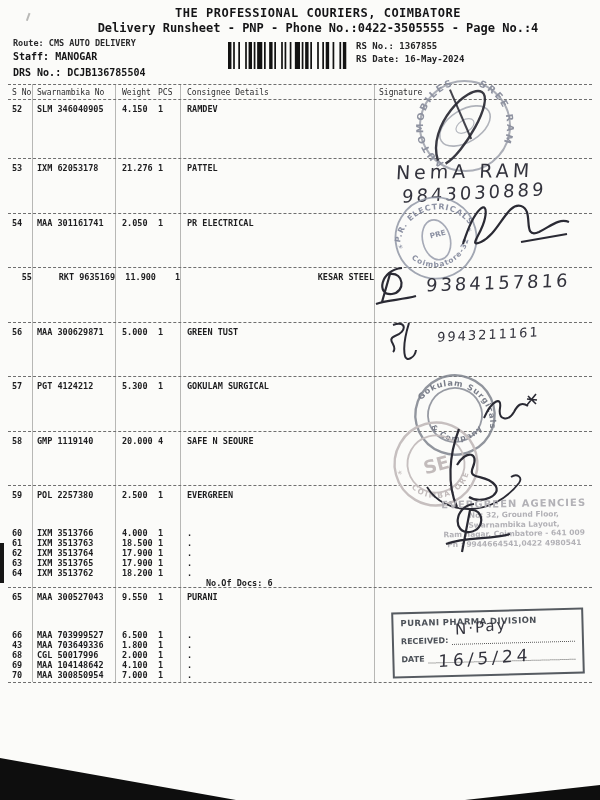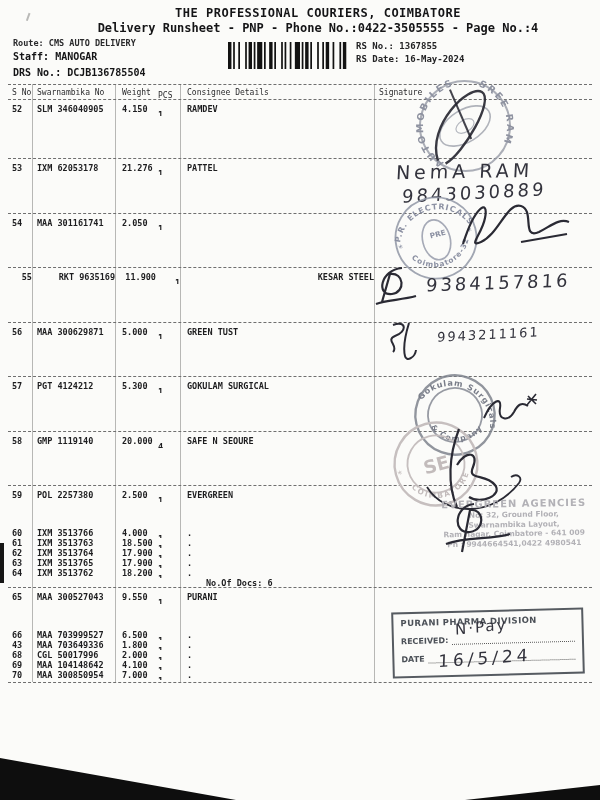--- a/index.html
+++ b/index.html
@@ -22,21 +22,21 @@
        border-bottom:1px dashed #6f6f6f;
        background-image:linear-gradient(#b7b7b5,#b7b7b5),linear-gradient(#b7b7b5,#b7b7b5),
                         linear-gradient(#b7b7b5,#b7b7b5),linear-gradient(#b7b7b5,#b7b7b5);
        background-size:1px 100%,1px 100%,1px 100%,1px 100%;
        background-position:24px 0,107px 0,172px 0,366px 0;
        background-repeat:no-repeat;}
   .line{display:grid;grid-template-columns:24px 83px 41px 24px 194px 1fr;}
   .c{padding-left:5px;white-space:pre;overflow:hidden;}
   .c-sno{padding-left:4px;}
   .c-wt{padding-left:7px;}
-  .c-pcs{padding-left:2px;margin-top:6px;}
+  .c-pcs{padding-left:2px;}
   .c-cons{padding-left:7px;}
   .hdr-row{height:14px;border-top:1px dashed #6f6f6f;border-bottom:1px dashed #6f6f6f;
            font-size:8px;font-weight:400;color:#2b2b2d;align-items:center;}
   .block{box-sizing:border-box;}
   .block{border-top:1px dashed #6f6f6f;}
   .block.first{border-top:none;}
   .line.main{margin-top:4px;height:12px;font-size:8.5px;font-weight:700;}
   .line.sub{height:10px;line-height:10px;font-size:8.5px;font-weight:700;}
   .line.sub.gap{margin-top:26px;}
   .line.note{height:10px;font-size:8.5px;font-weight:700;}
@@ -134,20 +134,21 @@
             <span class="c c-cons">PATTEL</span>
             <span class="c c-sig"></span>
           </div>
         </div>
         <div class="block" style="height: 54px;">
           <div class="line main">
             <span class="c c-sno">54</span>
             <span class="c c-con">MAA 301161741</span>
             <span class="c c-wt">2.050</span>
             <span class="c c-pcs">1</span>
+            <span class="c c-cons">PR ELECTRICAL</span>
             <span class="c c-sig"></span>
           </div>
         </div>
         <div class="block" style="height: 55px; text-align: right;">
           <div class="line main">
             <span class="c c-sno">55</span>
             <span class="c c-con">RKT 9635169</span>
             <span class="c c-wt">11.900</span>
             <span class="c c-pcs">1</span>
             <span class="c c-cons">KESAR STEEL</span>

